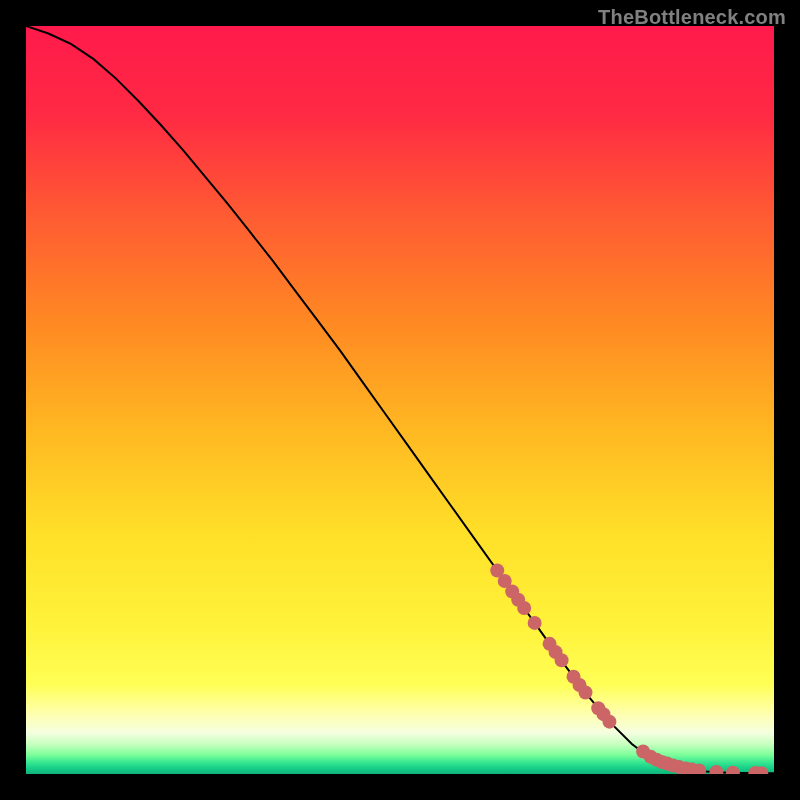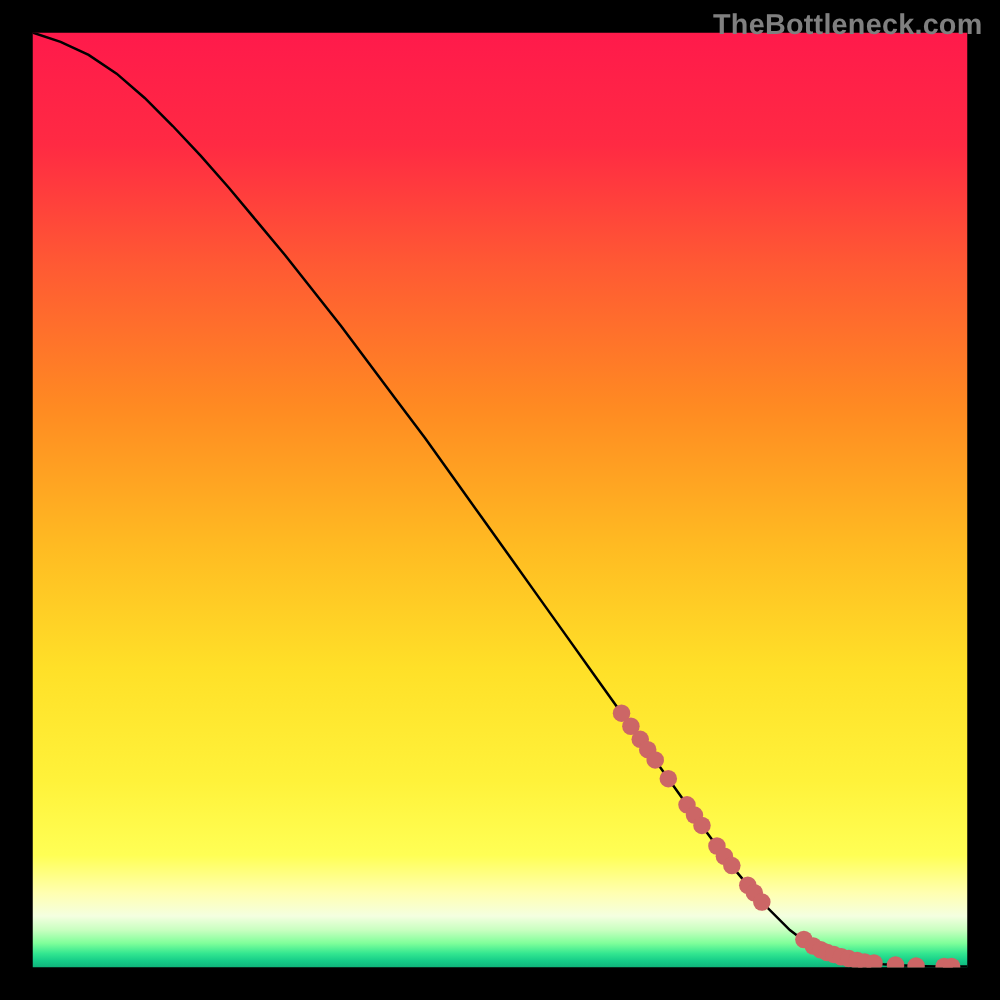--- a/index.html
+++ b/index.html
@@ -26,21 +26,21 @@
   }
   svg {
     display: block;
     width: 748px;
     height: 748px;
   }
   .watermark {
     position: absolute;
     top: 6px;
     right: 14px;
-    font-size: 23px;
+    font-size: 20px;
     font-weight: 600;
     color: #808080;
     letter-spacing: 0.2px;
     pointer-events: none;
   }
 </style>
 </head>
 <body>
 
 <div class="stage">

